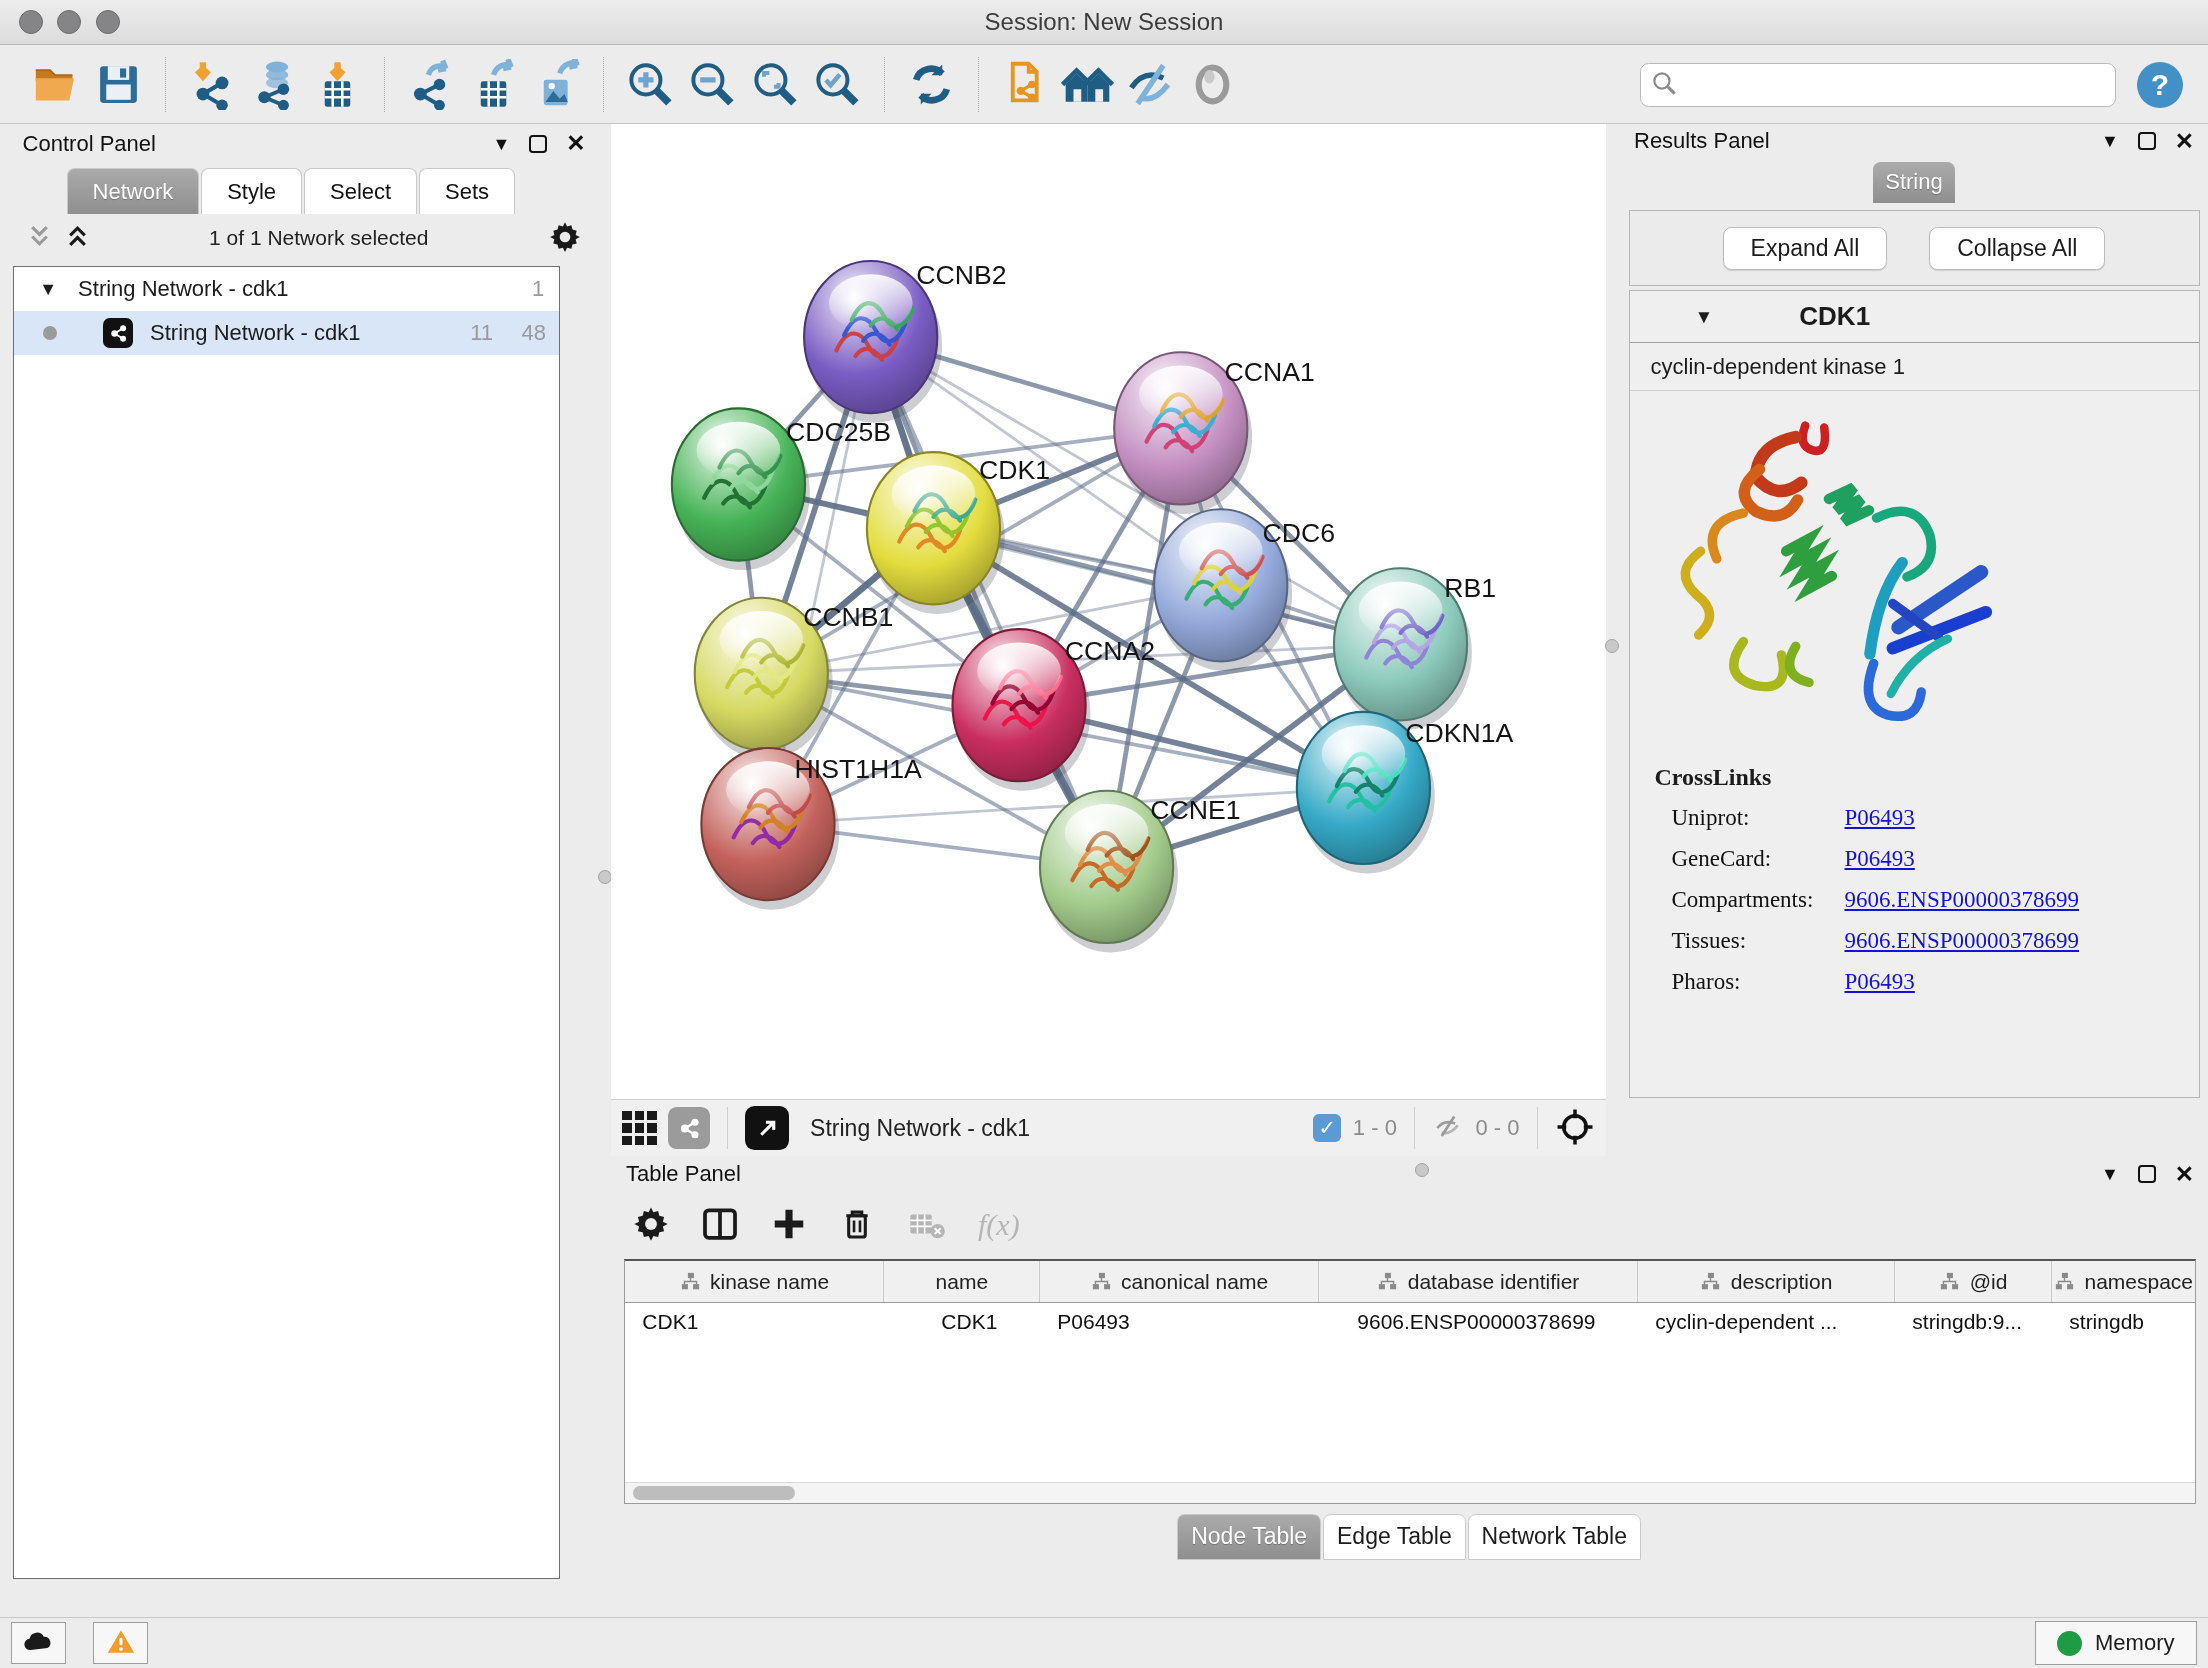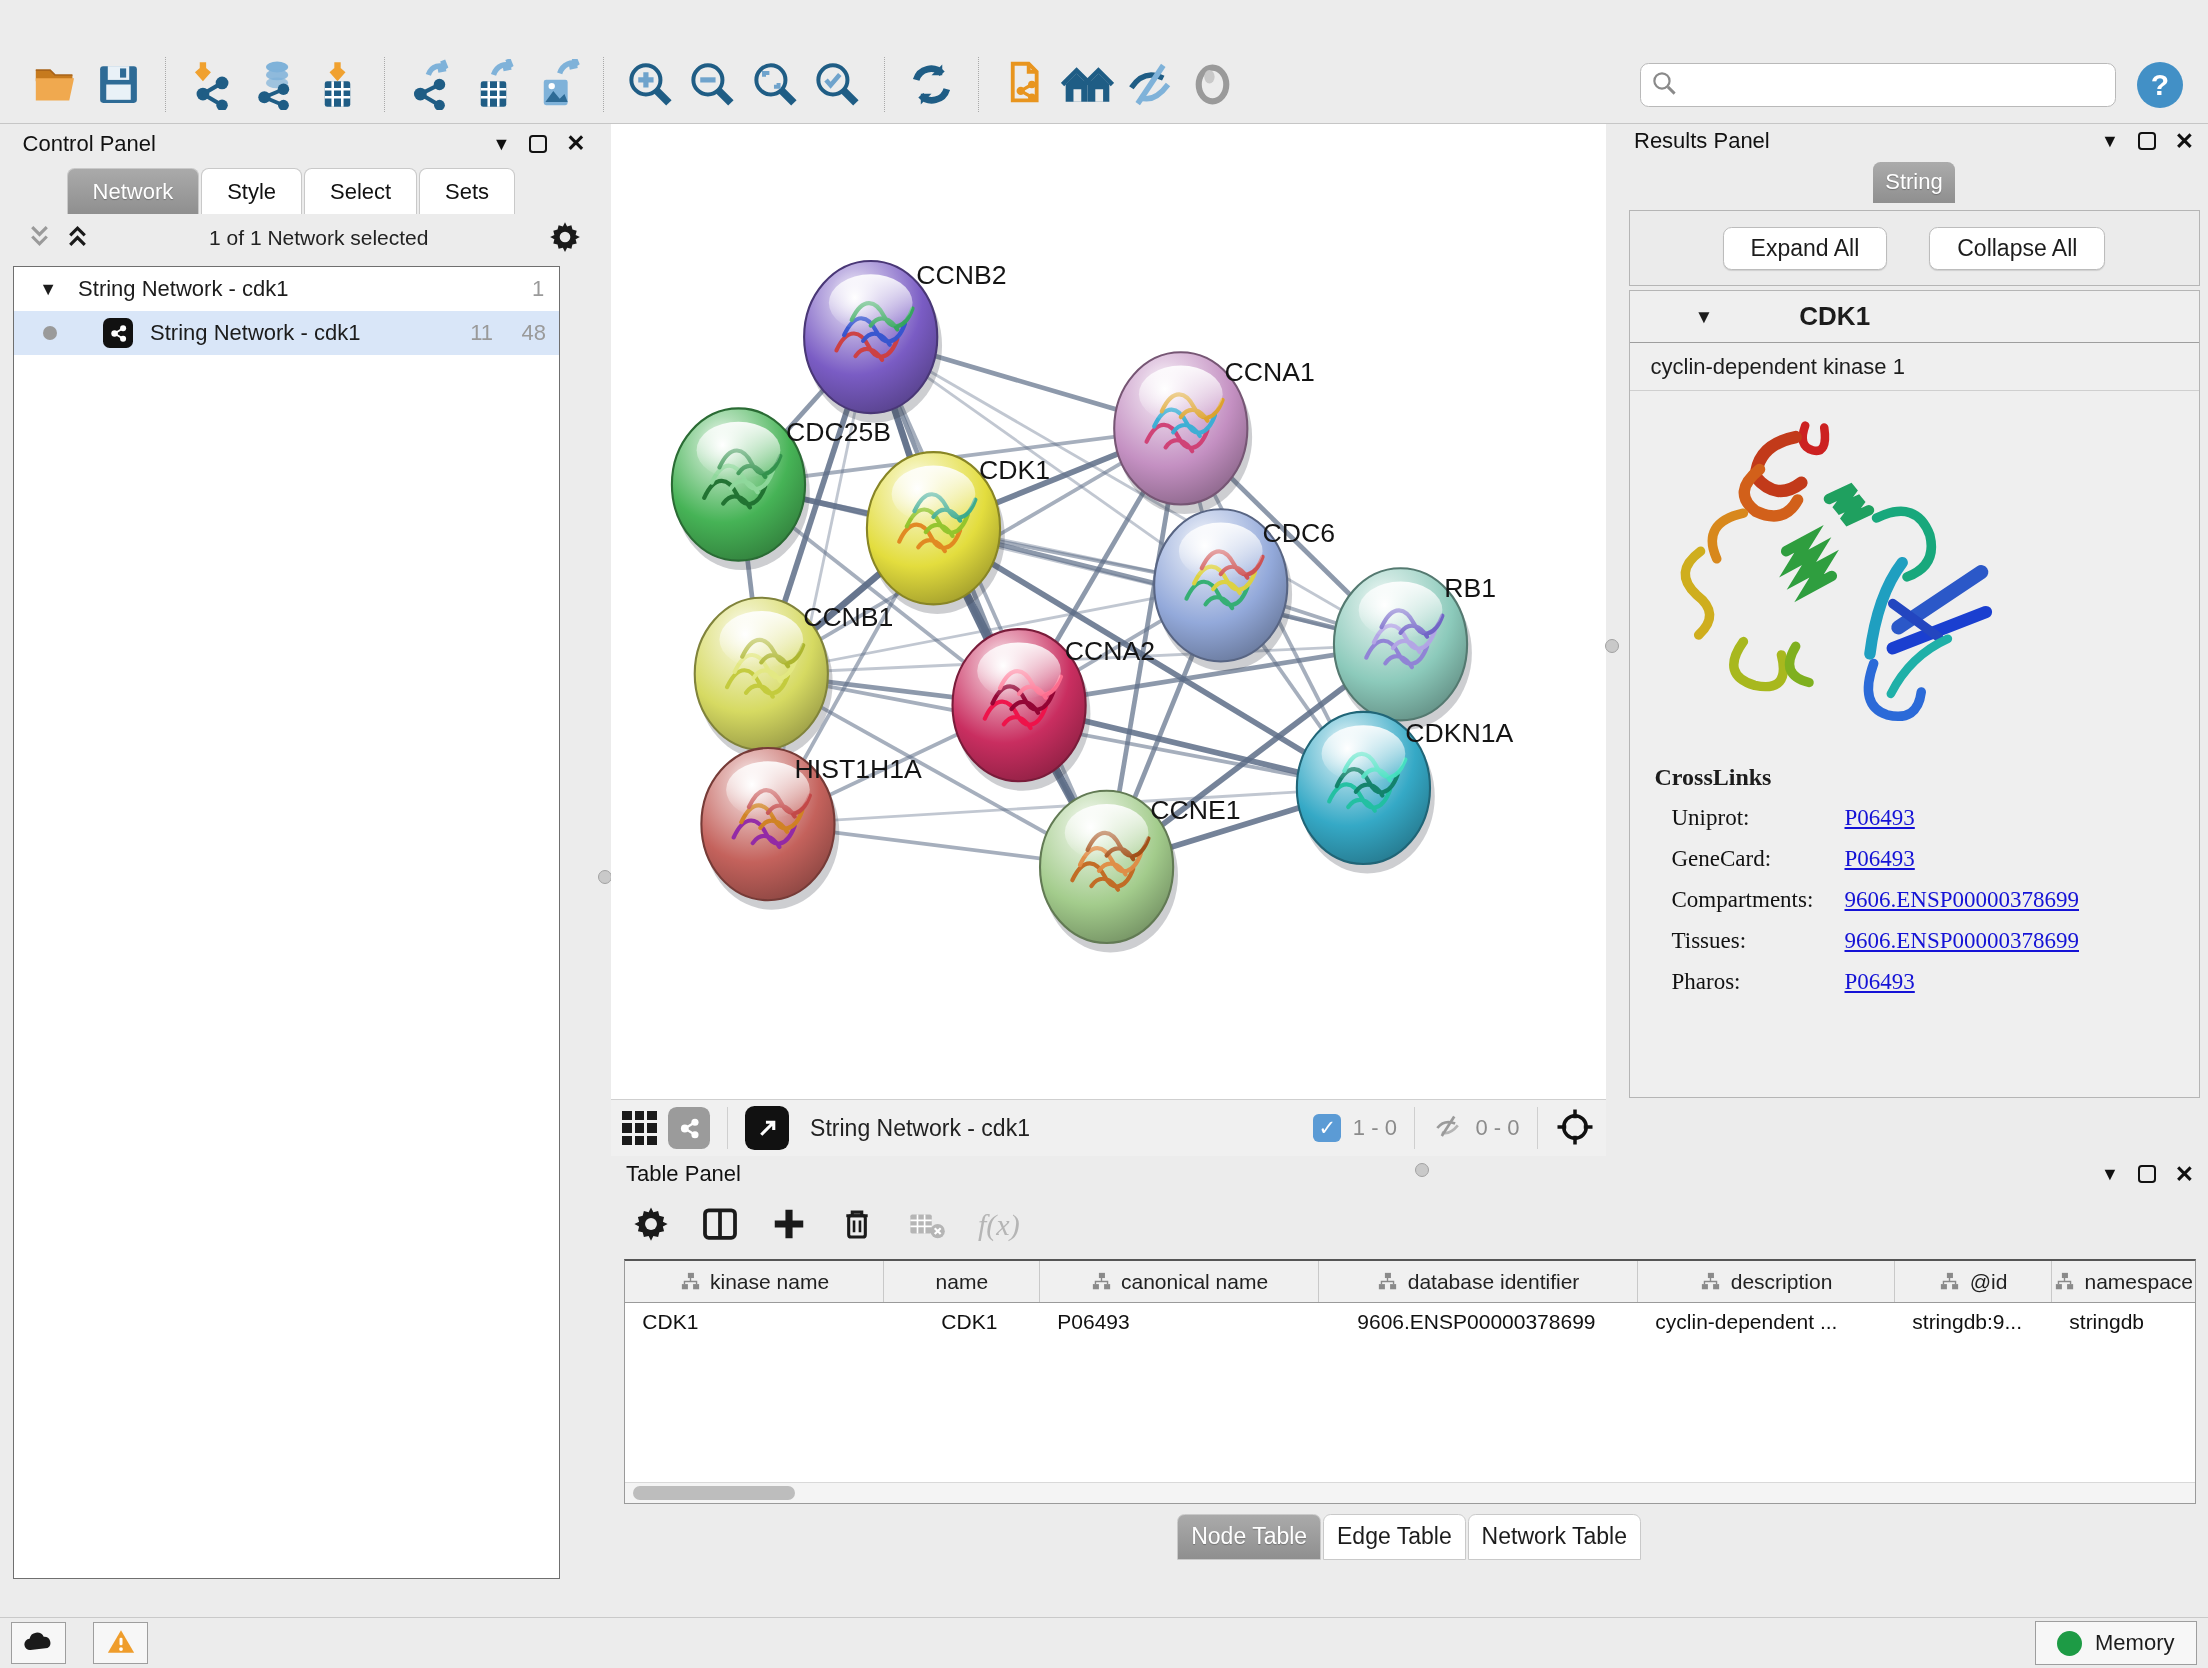--- a/index.html
+++ b/index.html
@@ -121,20 +121,28 @@
     display:flex; align-items:center; justify-content:center; gap:13.3px; font-size:22px; }
   .mem-dot { width:25px; height:25px; border-radius:50%; background:#1d9b45; }
 
   .node-label { font-size:28px; fill:#141414; font-family:"Liberation Sans", sans-serif; }
 </style>
 </head>
 <body>
 
 <div class="window">
 
+  <div class="titlebar">
+    <div class="lights">
+      <div class="light"></div>
+      <div class="light"></div>
+      <div class="light"></div>
+    </div>
+    <div class="win-title">Session: New Session</div>
+  </div>
 
   <div class="toolbar">
     <div class="tb-btn">
       <svg width="51" height="51" viewBox="0 0 32 32">
           <path d="M3 7h9l3 3h11v4H3z" fill="#c67a1e"></path>
           <path d="M3 12h24l-3 14H3z" fill="#f0a94f"></path>
           <path d="M3 7h9l3 3h11" fill="none" stroke="#a9641a" stroke-width="1"></path>
         </svg>
     </div>
     <div class="tb-btn">

